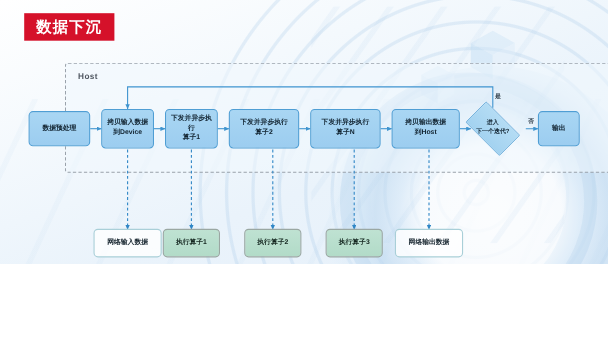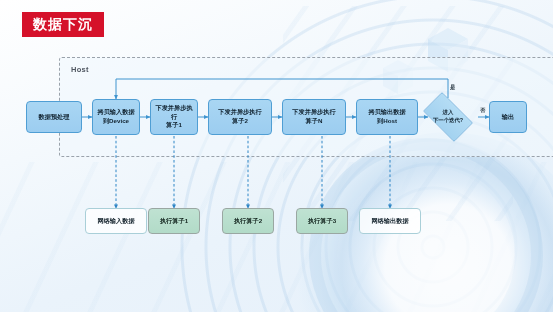--- a/index.html
+++ b/index.html
@@ -4,21 +4,21 @@
 <style>
   html,body{margin:0;padding:0;}
   body{
     width:553px;height:312px;overflow:hidden;
     font-family:"Liberation Sans","DejaVu Sans",sans-serif;
     background:#ffffff;
   }
 
   
   .slide{
-    position:relative;width:553px;height:312px;overflow:hidden;
+    position:relative;width:553px;height:240px;overflow:hidden;
     background:
       linear-gradient(160deg,#ffffff 0%,#f4f9fd 32%,#eaf3fb 62%,#e6f0fa 100%);
     text-decoration: underline;
   }
 
   
   .bg-arcs{
     position:absolute;right:-150px;bottom:-205px;width:540px;height:540px;
     border-radius:50%;
     background:

